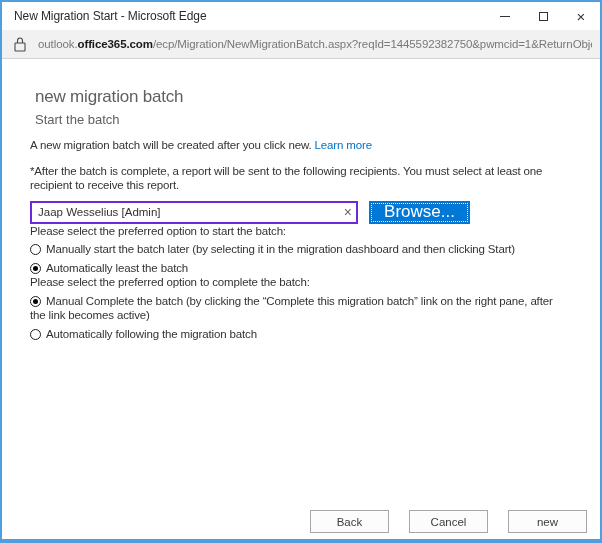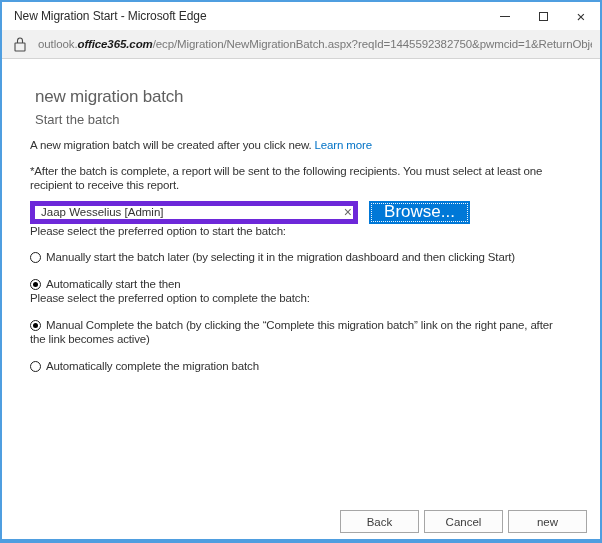--- a/index.html
+++ b/index.html
@@ -25,50 +25,50 @@
   .win-btn{width:38px;height:28px;display:flex;align-items:center;justify-content:center;
     cursor:default;color:#333;}
   .ic-min{display:block;width:10px;height:1px;background:#333;}
   .ic-max{display:block;width:9px;height:9px;border:1px solid #333;background:transparent;}
   .ic-close{font-size:15px;line-height:1;color:#333;}
   
   .addressbar{height:29px;background:#f1f1f1;border-bottom:1px solid #d4d4d4;
     display:flex;align-items:center;padding:0 8px 0 12px;}
   .lock{display:flex;align-items:center;margin-right:12px;flex:none;}
   .url{flex:1;font-size:11.5px;letter-spacing:-0.1px;white-space:nowrap;overflow:hidden;color:var(--url_gray);}
-  .url .domain{color:#1a1a1a;font-weight:bold;font-style:italic;}
+  .url .domain{color:#1a1a1a;font-weight:bold;}
   
   .content{padding:0 28px;}
   .page-title{margin:28px 0 0 5px;font-size:17px;font-weight:400;color:var(--text_gray);letter-spacing:-0.2px;}
   .page-subtitle{margin:5px 0 4px 5px;font-size:13px;font-weight:400;color:var(--text_gray);}
   .body-text{font-size:11.5px;color:var(--text_dark);letter-spacing:-0.15px;line-height:14.5px;}
   .intro{margin-top:11px;}
   a.learn-more{color:var(--link);text-decoration:none;}
   .note{margin-top:11px;max-width:555px;}
   
   .field-row{margin-top:8px;display:flex;align-items:stretch;}
   .field-wrap{position:relative;width:328px;height:23px;flex:none;}
-  .field-wrap input{width:100%;height:23px;border:5px solid #6d28d9;background:#fff;
+  .field-wrap input{width:100%;height:23px;border:2px solid #6d28d9;background:#fff;
     font-family:inherit;font-size:11.5px;color:#333;padding:0 24px 0 6px;outline:none;}
   .clear-x{position:absolute;right:4px;top:2px;font-size:14px;color:#666;cursor:pointer;
     line-height:18px;padding:0 2px;}
   .browse-btn{margin-left:11px;width:101px;height:23px;background:var(--accent);
     border:1px solid var(--accent);color:#fff;font-family:inherit;font-size:17px;
     outline:1px dotted #eaf4fc;outline-offset:-3px;cursor:pointer;}
   
   .section-label{}
-  .opt{margin-top:12px;font-size:11.5px;color:var(--text_dark);letter-spacing:-0.15px;
+  .opt{margin-top:4px;font-size:11.5px;color:var(--text_dark);letter-spacing:-0.15px;
     line-height:14.5px;cursor:default;}
   .opt-complete-manual{max-width:535px;}
   .radio{display:inline-block;width:11px;height:11px;border:1px solid #1f1f1f;border-radius:50%;
     background:#fff;position:relative;vertical-align:-2px;margin-right:5px;cursor:pointer;}
   .radio.selected::after{content:"";position:absolute;left:2px;top:2px;width:5px;height:5px;
     border-radius:50%;background:#000;}
   
-  .footer{position:absolute;right:13px;bottom:6px;display:flex;gap:5px;}
+  .footer{position:absolute;right:13px;bottom:6px;display:flex;gap:20px;}
   .footer button{width:79px;height:23px;background:#fcfcfc;border:1px solid #a6a6a6;
     font-family:inherit;font-size:11.5px;color:#3d3d3d;cursor:pointer;}
 </style>
 </head>
 <body>
 
 <div class="window">
 
   <div class="titlebar">
     <div class="title">New Migration Start - Microsoft Edge</div>
@@ -110,29 +110,29 @@
         <span class="clear-x">×</span>
       </span>
       <button class="browse-btn">Browse...</button>
     </div>
 
     <div class="body-text section-label">Please select the preferred option to start the batch:</div>
     <div class="opt">
       <span class="radio"></span><span>Manually start the batch later (by selecting it in the migration dashboard and then clicking Start)</span>
     </div>
     <div class="opt">
-      <span class="radio selected"></span><span>Automatically start the then</span>
+      <span class="radio selected"></span><span>Automatically least the batch</span>
     </div>
 
     <div class="body-text section-label">Please select the preferred option to complete the batch:</div>
     <div class="opt opt-complete-manual">
       <span class="radio selected"></span><span>Manual Complete the batch (by clicking the “Complete this migration batch” link on the right pane, after the link becomes active)</span>
     </div>
     <div class="opt">
-      <span class="radio"></span><span>Automatically complete the migration batch</span>
+      <span class="radio"></span><span>Automatically following the migration batch</span>
     </div>
   </div>
 
   <div class="footer">
     <button>Back</button>
     <button>Cancel</button>
     <button>new</button>
   </div>
 
 </div>

